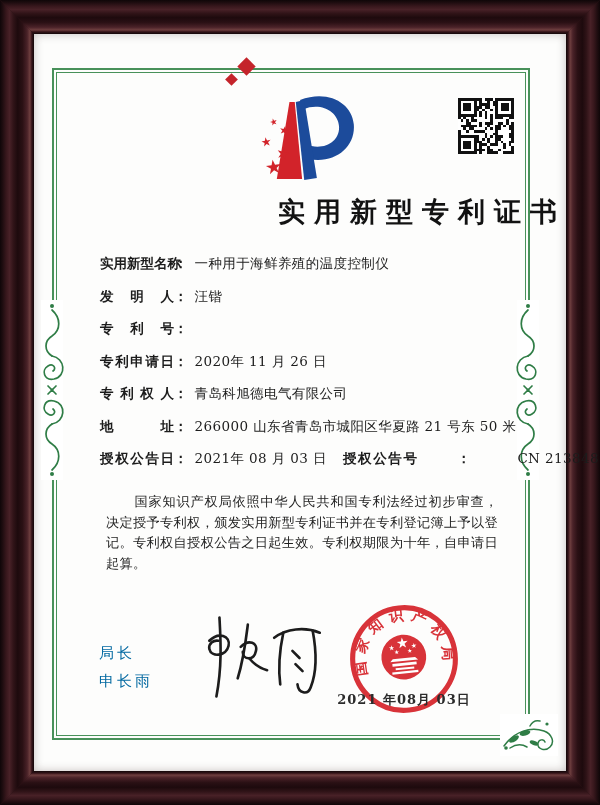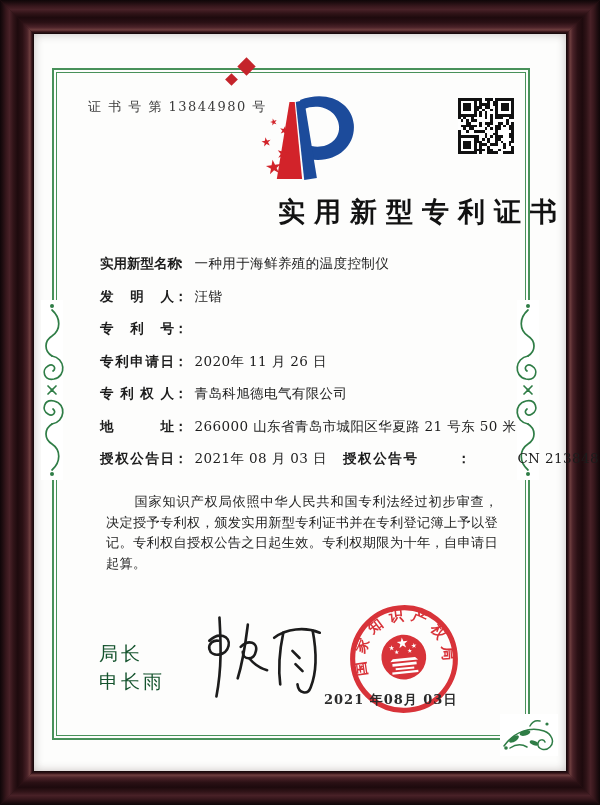--- a/index.html
+++ b/index.html
@@ -34,24 +34,24 @@
   .frow{display:flex;align-items:baseline;margin-bottom:18px;line-height:14.5px;white-space:nowrap;}
   .flabel{width:74px;text-align:justify;text-align-last:justify;font-weight:600;flex:none;}
   .fcolon{flex:none;margin-right:7px;font-weight:600;}
   .fvalue{letter-spacing:.4px;}
   .grant{display:flex;align-items:baseline;margin-left:16px;gap:40px;}
   
   .body-text{position:absolute;left:56px;top:442px;width:424px;font-size:13.2px;line-height:20.6px;
              color:#1f1f1f;text-align:justify;letter-spacing:.3px;}
   .body-text p{margin:16px;text-indent:2.15em;}
   
-  .signer{position:absolute;left:65px;top:605px;font-size:19px;letter-spacing:3px;line-height:28px;color:#14532d;}
+  .signer{position:absolute;left:65px;top:605px;font-size:15px;letter-spacing:3px;line-height:28px;color:#0369a1;}
   .signature{position:absolute;left:151px;top:572px;width:152px;height:102px;}
   .seal{position:absolute;left:314px;top:569px;width:112px;height:112px;transform:rotate(-6deg);opacity:.93;}
-  .seal-date{position:absolute;left:290px;top:657px;width:160px;font-size:13px;
+  .seal-date{position:absolute;left:290px;top:657px;width:160px;text-align:center;font-size:13px;
              font-weight:600;letter-spacing:1px;color:#2b2b2b;}
   
   .flourish{position:absolute;width:26px;height:180px;}
   .flourish-left{left:5px;top:266px;}
   .flourish-right{left:481px;top:266px;transform:scaleX(-1);}
   .corner-orn{position:absolute;left:466px;top:680px;width:58px;height:42px;}
   .diamond{position:absolute;background:#c4242b;transform:rotate(45deg);}
   .diamond-big{left:206px;top:26px;width:13px;height:13px;}
   .diamond-small{left:193px;top:41px;width:9px;height:9px;}
   svg{display:block;}
@@ -107,21 +107,20 @@
       </g>
       <g fill="#2f7d46">
         <ellipse cx="14" cy="25" rx="5.5" ry="2.6" transform="rotate(-32 14 25)"></ellipse>
         <ellipse cx="25" cy="19" rx="5.5" ry="2.6" transform="rotate(-16 25 19)"></ellipse>
         <ellipse cx="34" cy="29" rx="4.5" ry="2.2" transform="rotate(22 34 29)"></ellipse>
         <circle cx="6" cy="34" r="1.8"></circle>
           <circle cx="47" cy="10" r="1.6"></circle>
       </g>
     </svg>
 
-    <div class="cert-no">证 书 号 第 13844980 号</div>
 
     <svg class="qr" id="qr" viewBox="0 0 21 21" shape-rendering="crispEdges">
         <rect width="21" height="21" fill="#fff"></rect>
         <rect x="0" y="0" width="1" height="1" fill="#111"></rect>
         <rect x="1" y="0" width="1" height="1" fill="#111"></rect>
         <rect x="2" y="0" width="1" height="1" fill="#111"></rect>
         <rect x="3" y="0" width="1" height="1" fill="#111"></rect>
         <rect x="4" y="0" width="1" height="1" fill="#111"></rect>
         <rect x="5" y="0" width="1" height="1" fill="#111"></rect>
         <rect x="6" y="0" width="1" height="1" fill="#111"></rect>

